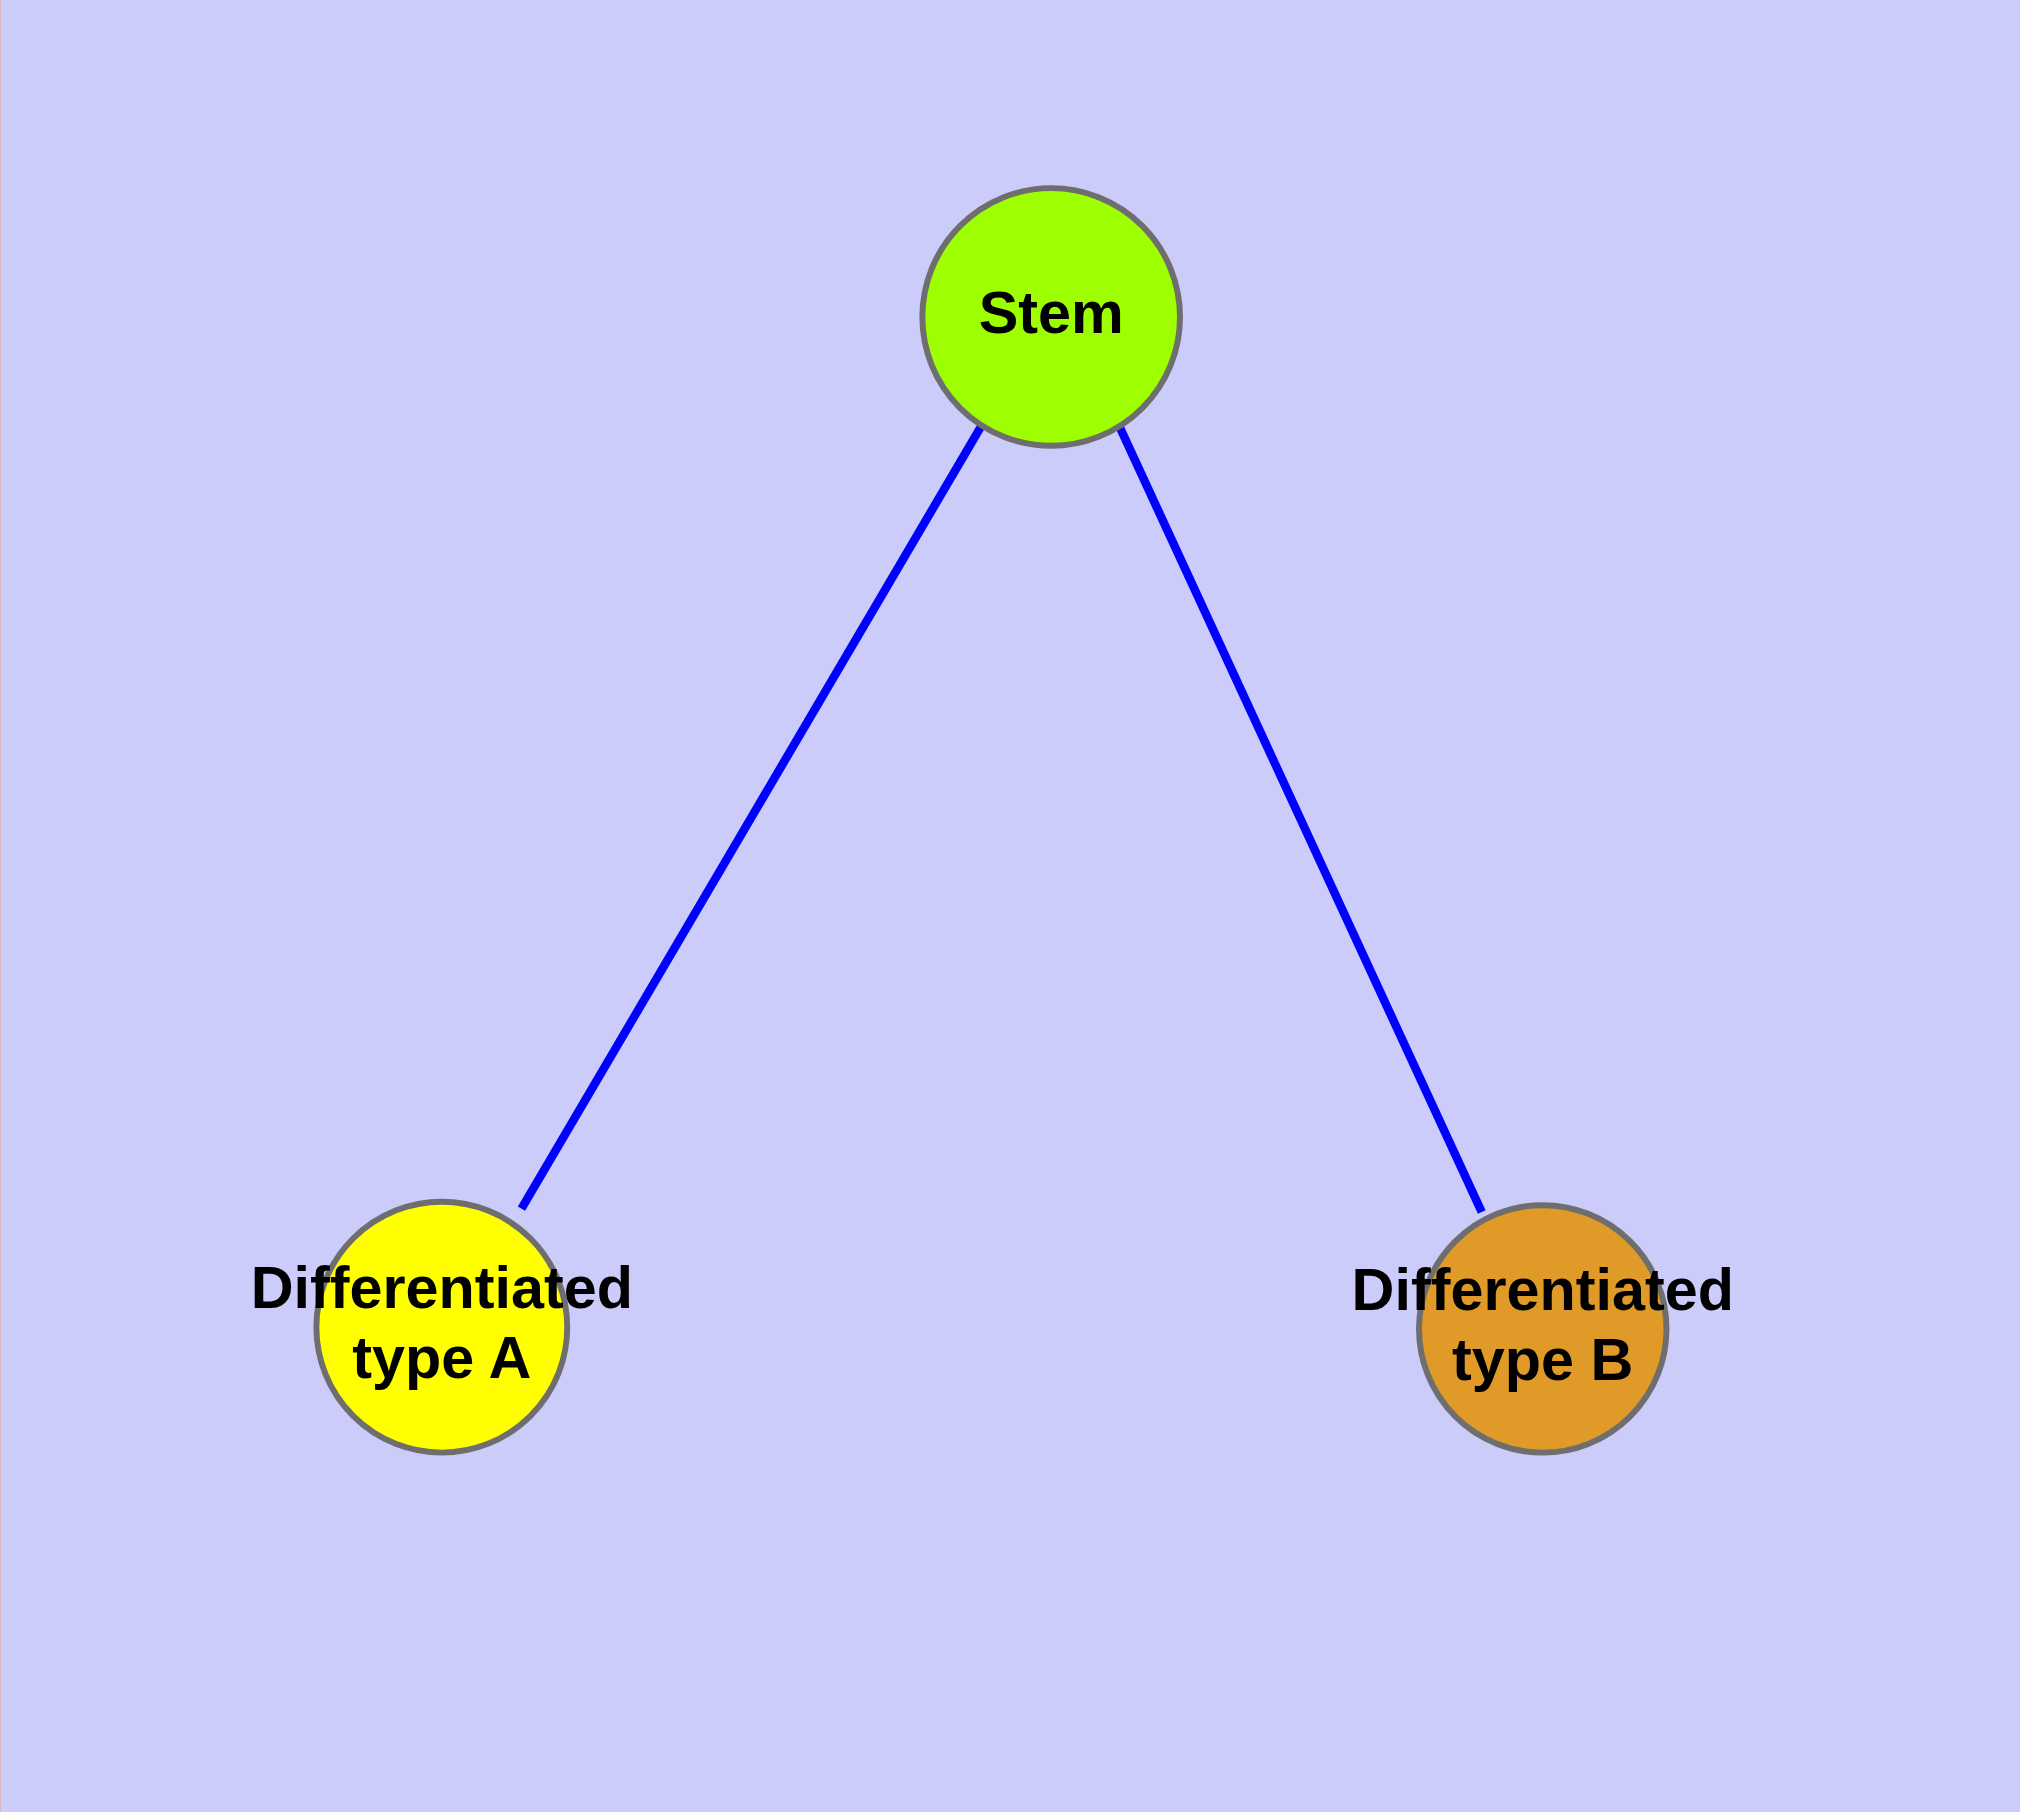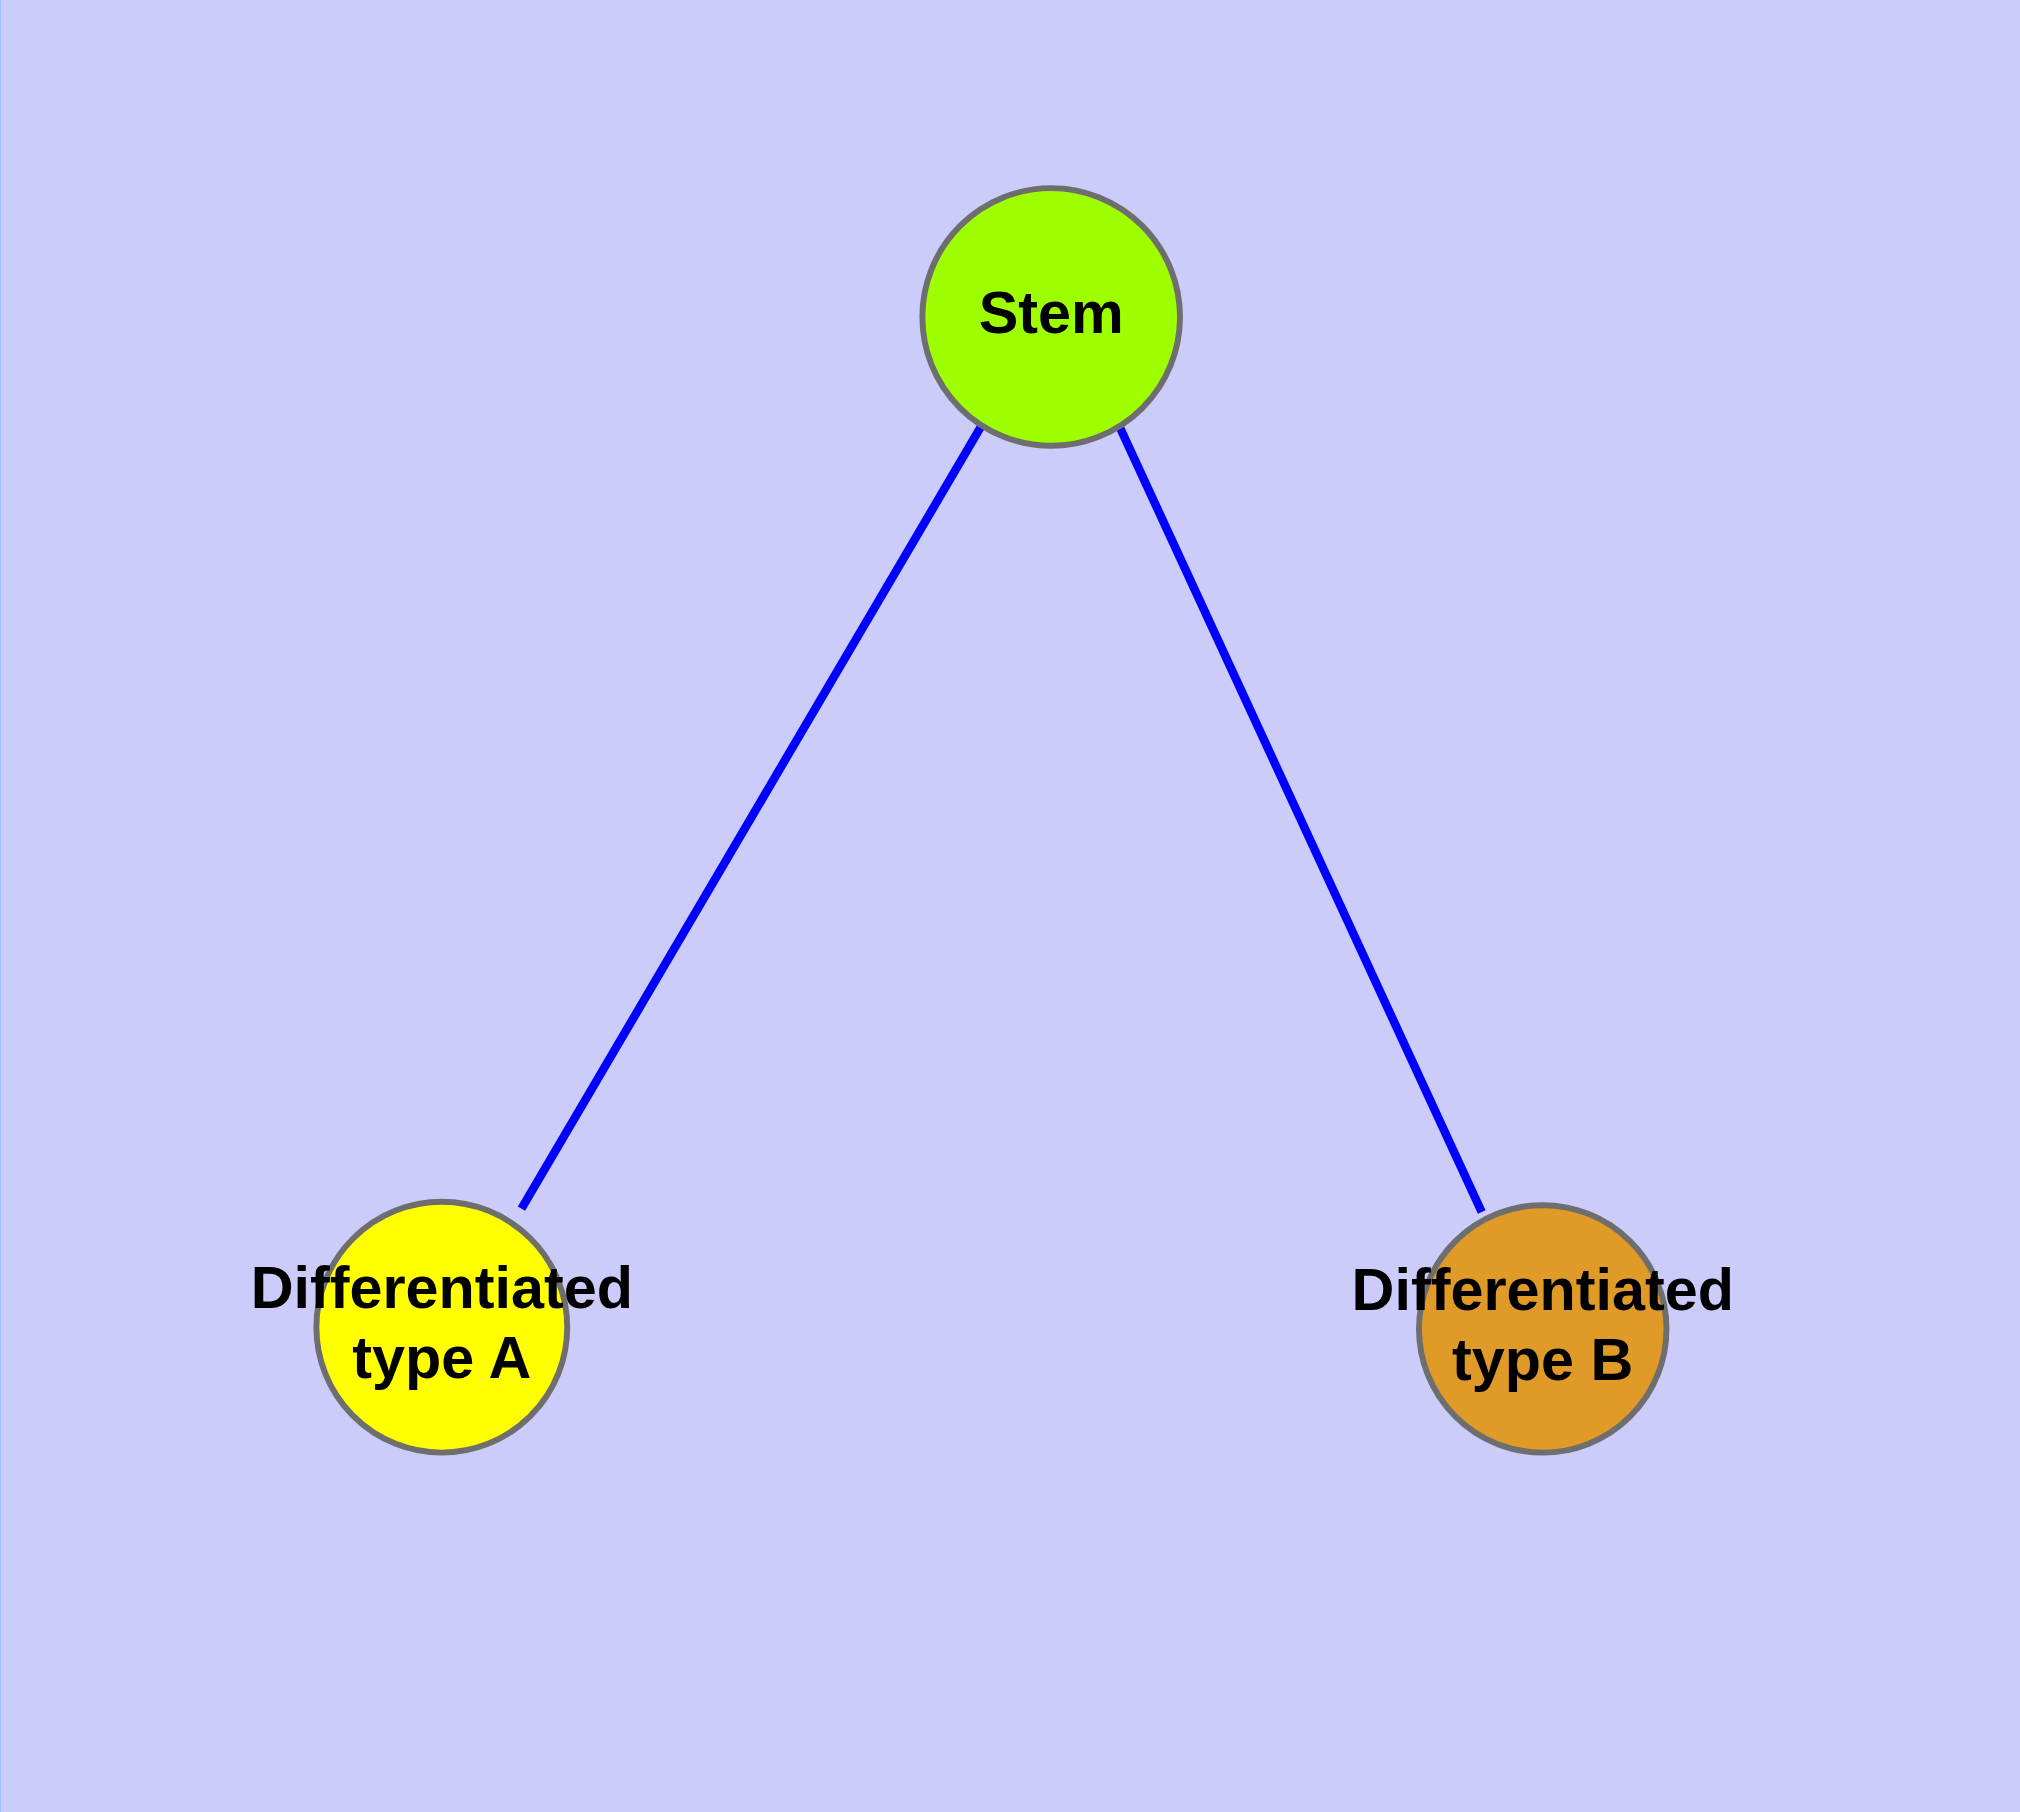--- a/index.html
+++ b/index.html
@@ -8,21 +8,21 @@
     padding: 0;
     background: #ccccfa;
   }
   body {
     font-family: "Liberation Sans", sans-serif;
   }
   #canvas-wrap {
     position: relative;
     width: 2021px;
     height: 1812px;
-    background: #0ea5e9;
+    background: #f97316;
     overflow: hidden;
   }
   #graph-svg {
     position: absolute;
     left: 0;
     top: 0;
     width: 2021px;
     height: 1812px;
     display: block;
   }

